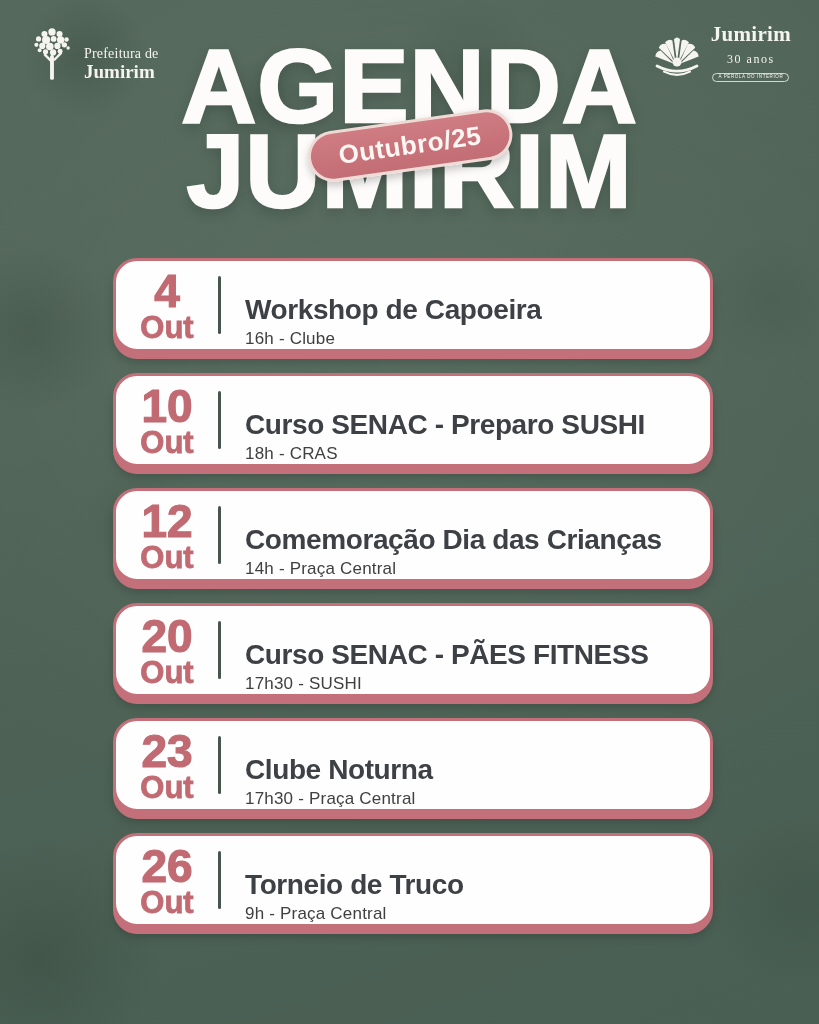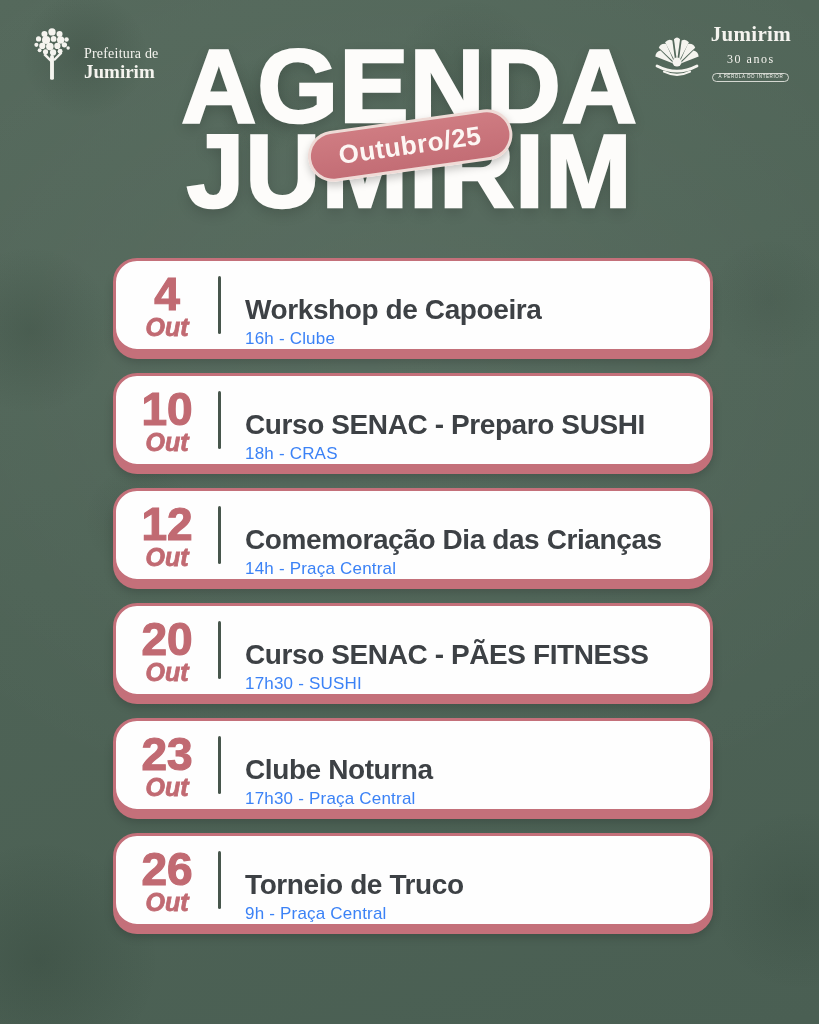--- a/index.html
+++ b/index.html
@@ -74,31 +74,31 @@
     box-shadow:0 7px 0 0 #c4707a, 0 10px 10px rgba(0,0,0,.18);
     display:flex;align-items:center;
     margin-bottom:21px;
   }
   .date-col{
     width:102px;flex:0 0 102px;
     display:flex;flex-direction:column;align-items:center;justify-content:center;
     color:#c16a72;line-height:1;
   }
   .day{font-size:46px;font-weight:700;-webkit-text-stroke:1.2px #c16a72;}
-  .month{font-size:25px;font-weight:700;margin-top:-2px;font-style:italic;-webkit-text-stroke:.8px #c16a72;}
+  .month{font-size:31px;font-weight:700;margin-top:-2px;-webkit-text-stroke:.8px #c16a72;}
   .divider{
     width:3px;height:58px;background:#47564c;border-radius:2px;flex:0 0 3px;
   }
   .text-col{margin-left:24px;min-width:0;margin-top:34px;}
   .ev-title{
     font-size:28px;font-weight:700;color:#3d4145;
     letter-spacing:-.4px;white-space:nowrap;line-height:1.1;
   }
   .ev-details{
-    font-size:17px;color:#3b82f6;margin-top:4px;letter-spacing:.2px;
+    font-size:17px;color:#404040;margin-top:4px;letter-spacing:.2px;
   }
   
   .icon{display:block;}
 </style>
 </head>
 <body>
 
 <div class="poster">
 
   <div class="logo-left">

